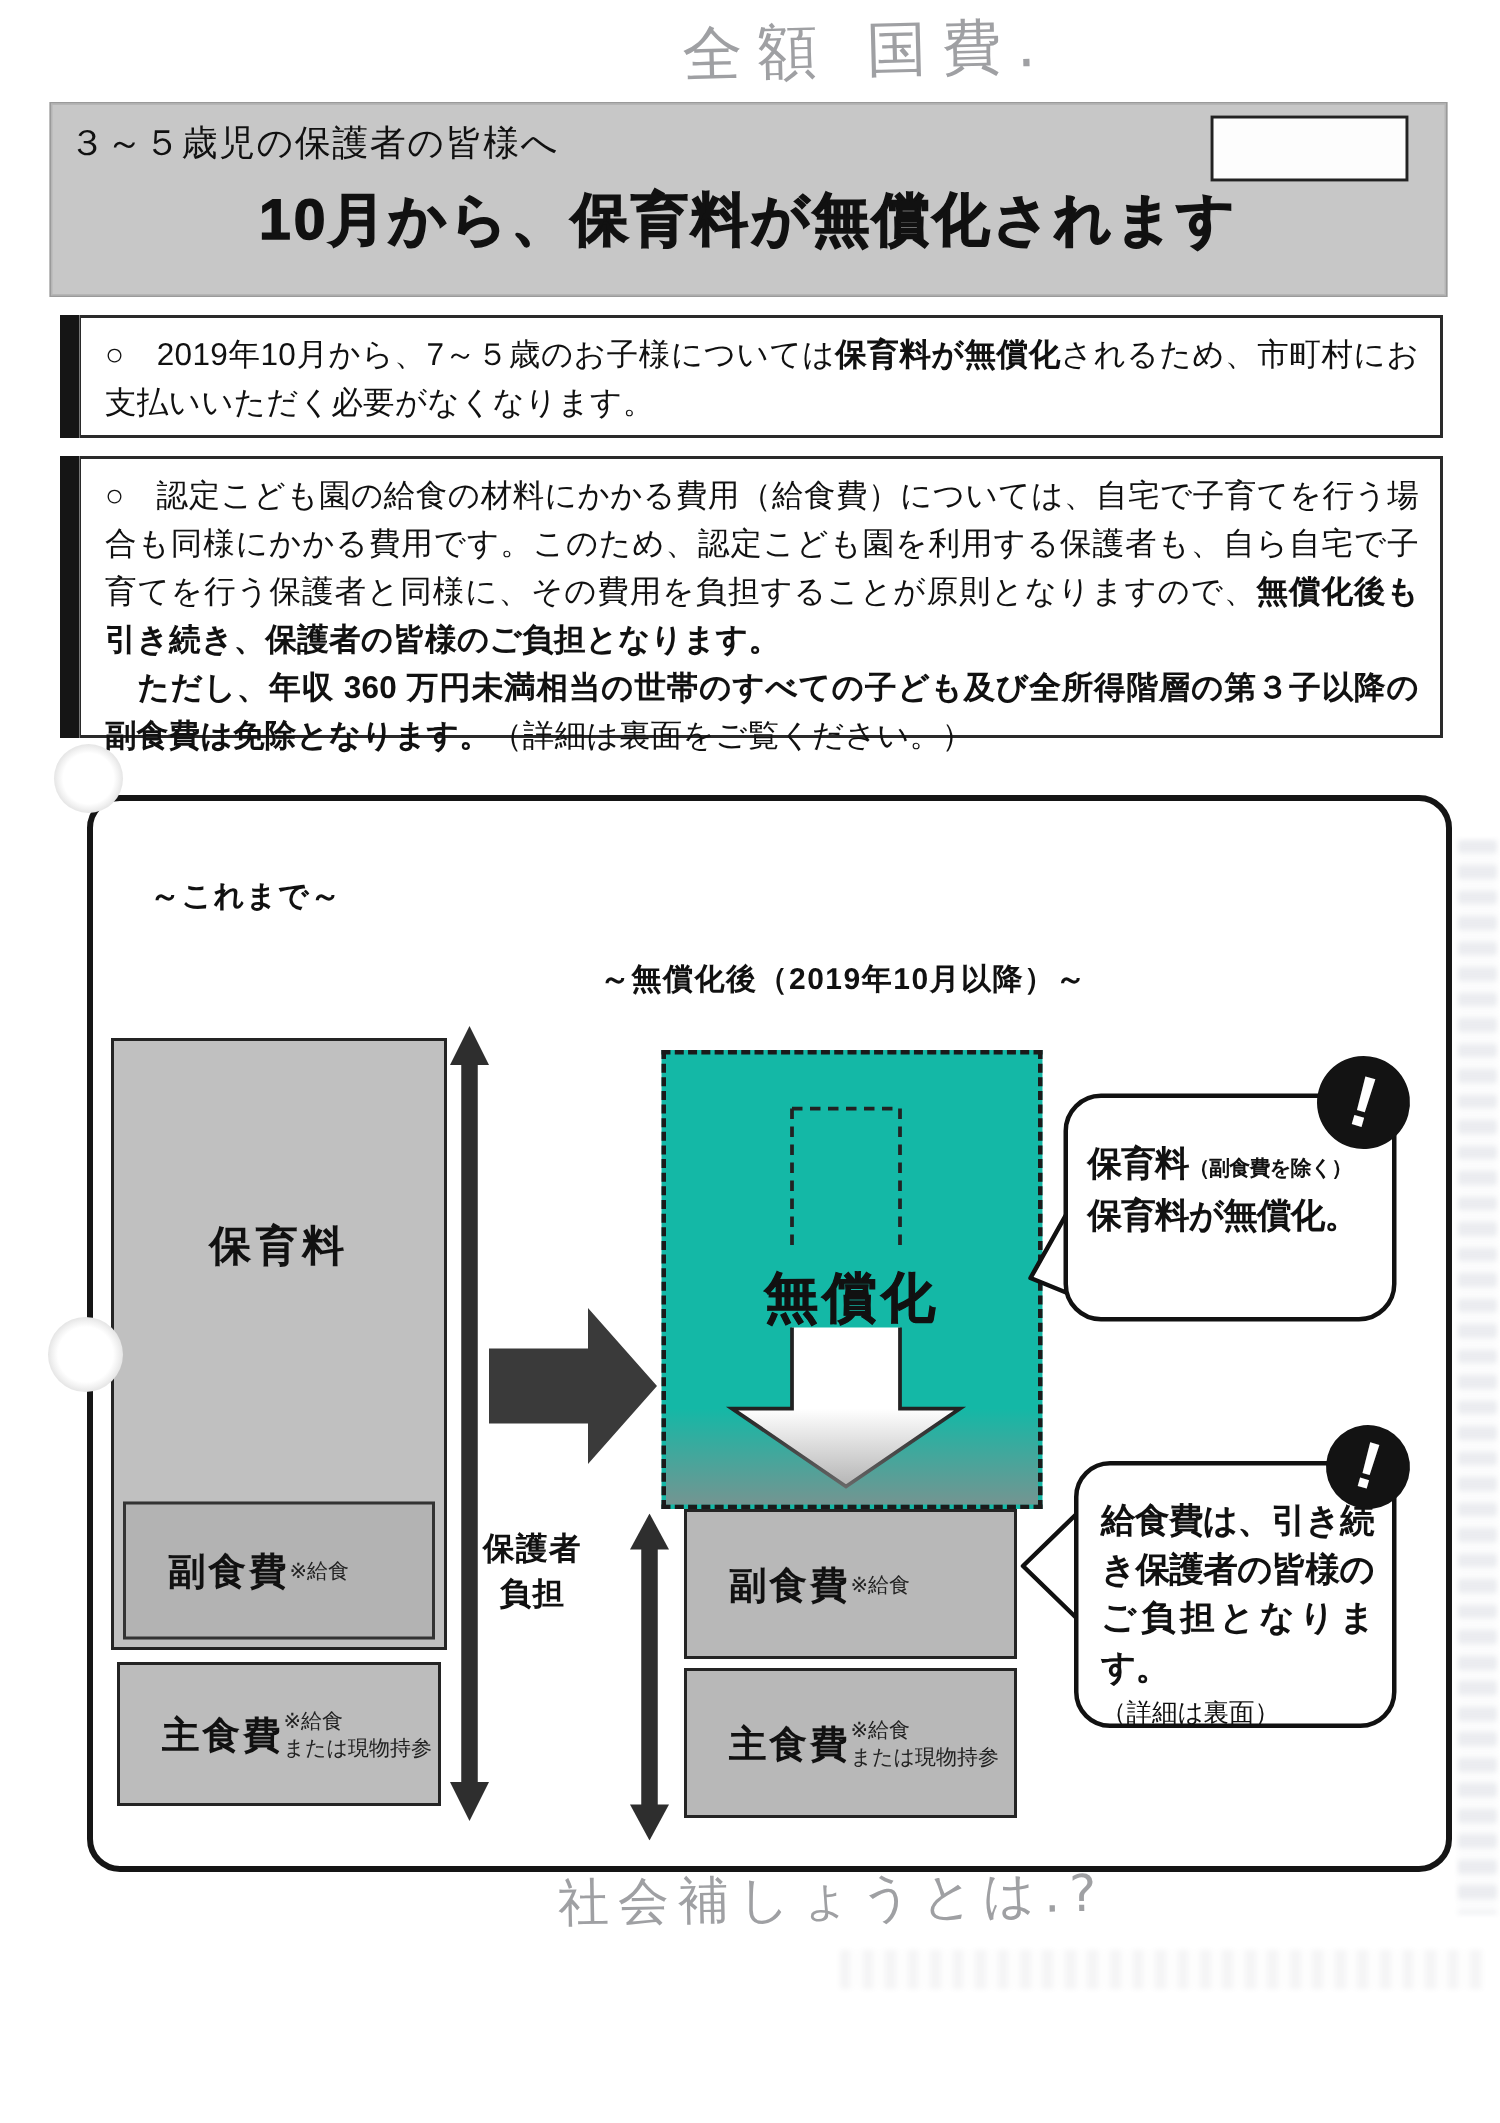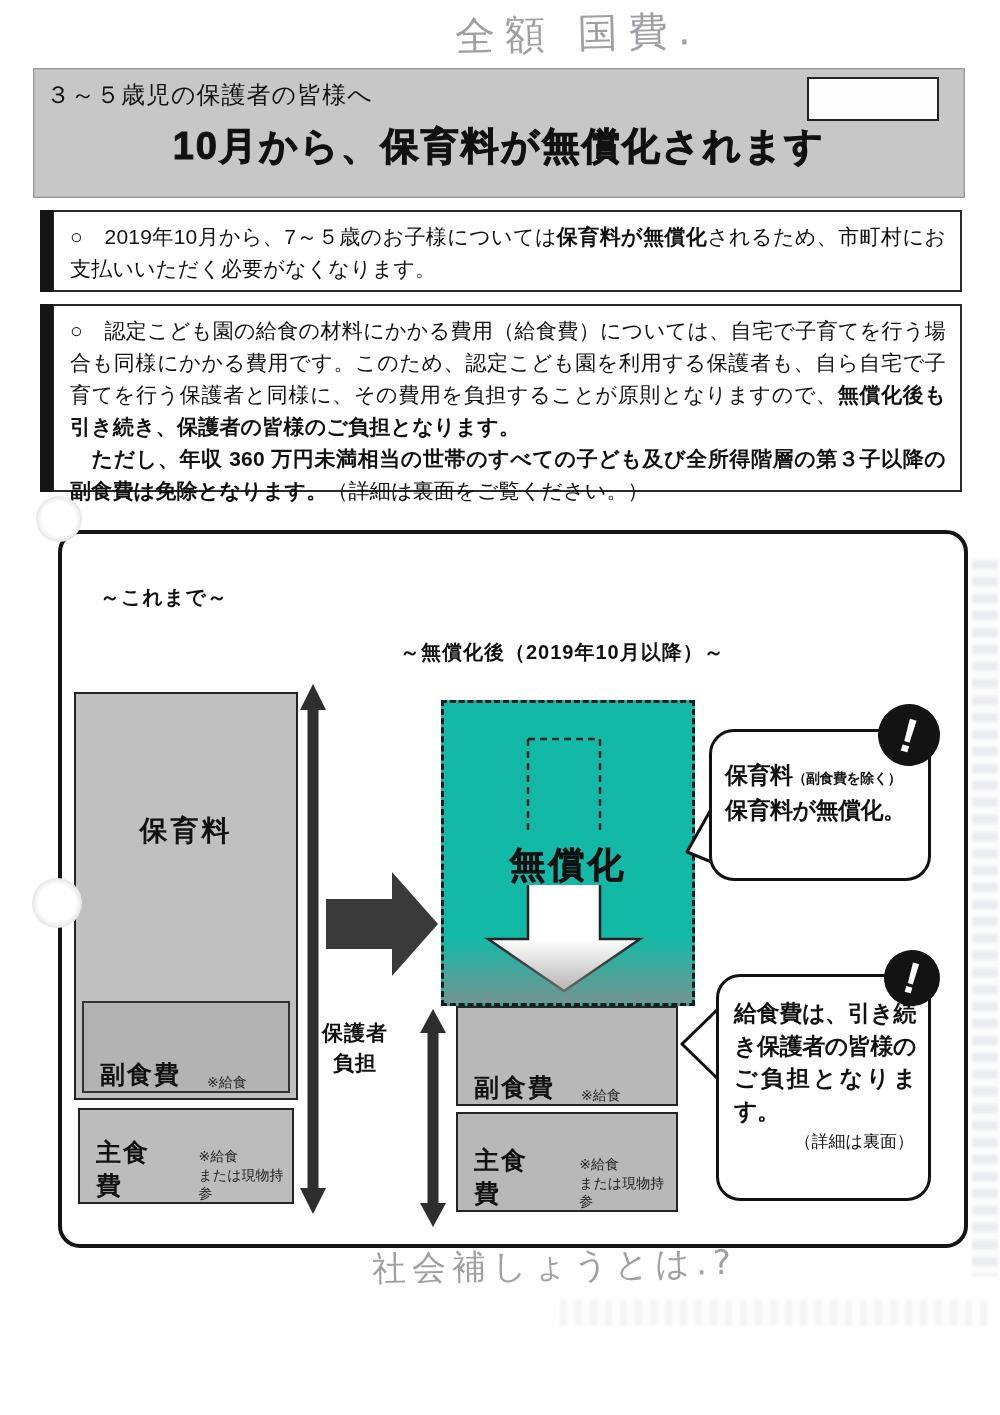--- a/index.html
+++ b/index.html
@@ -49,43 +49,43 @@
   }
   .dg-head{font-size:20px;font-weight:700;letter-spacing:1px;}
 
   .graybox{background:#bcbcbc;border:2px solid #242424;}
   .boxlabel{font-weight:700;letter-spacing:2px;}
   .boxnote{font-size:14px;font-weight:500;color:#222;white-space:pre-line;line-height:1.3;}
 
   .leftouter{left:12px;top:158px;width:220px;height:404px;background:#c0c0c0;border:2px solid #242424;}
   .hoikuryo{left:0;top:118px;width:100%;text-align:center;font-size:28px;font-weight:700;letter-spacing:3px;}
   .subnest{left:6px;right:6px;bottom:5px;height:88px;background:#b3b3b3;border:2px solid #333;}
-  .rowlab{display:flex;align-items:flex-end;height:100%;padding-left:16px;gap:26px;}
+  .rowlab{display:flex;align-items:center;height:100%;padding-left:28px;}
   .rowlab .boxlabel{font-size:25px;}
 
   .lstaple{left:16px;top:574px;width:212px;height:92px;}
   .rsub{left:394px;top:472px;width:218px;height:96px;background:#b8b8b8;}
   .rstaple{left:394px;top:578px;width:218px;height:96px;background:#b8b8b8;}
 
   .burden{left:250px;top:484px;width:86px;text-align:center;font-size:21px;font-weight:700;
           line-height:1.45;white-space:pre-line;letter-spacing:1px;}
 
   
   .dashedbox{left:379px;top:166px;width:248px;height:300px;border:3px dashed #1a1a1a;background:#14b8a6;}
   .dash-grad{left:0;right:0;bottom:0;height:64px;background:linear-gradient(to bottom,rgba(150,150,150,0),rgba(140,140,140,.8));}
   .mushoka{left:0;top:138px;width:100%;text-align:center;font-size:36px;font-weight:800;letter-spacing:3px;-webkit-text-stroke:.6px #111;}
 
   
   .bubble{background:#fff;border:3px solid #111;border-radius:24px;}
   .bubble1{left:647px;top:195px;width:222px;height:152px;padding:26px 0 0 13px;box-sizing:border-box;border-radius:25px;}
-  .bubble2{left:654px;top:440px;width:215px;height:227px;padding:20px 12px 0 15px;box-sizing:border-box;}
+  .bubble2{left:654px;top:440px;width:215px;height:178px;padding:20px 12px 0 15px;box-sizing:border-box;}
   .b1line{font-size:23px;font-weight:800;letter-spacing:-.5px;line-height:1.5;}
   .b1paren{font-size:14px;font-weight:700;}
   .b2text{font-size:23px;font-weight:800;letter-spacing:-.5px;line-height:1.42;text-align:justify;}
-  .b2note{font-size:17px;font-weight:500;text-align:right;margin-top:2px;padding-right:2px;}
+  .b2note{font-size:17px;font-weight:500;margin-top:2px;padding-right:2px;}
   .bang{
     border-radius:50%;background:#131313;color:#fff;display:flex;align-items:center;justify-content:center;
     font-weight:800;transform:rotate(16deg);z-index:6;
   }
   .bang1{left:816px;top:170px;width:62px;height:62px;font-size:48px;}
   .bang2{left:822px;top:416px;width:56px;height:56px;font-size:44px;}
 
   
   .hole{border-radius:50%;z-index:5;
     background:radial-gradient(circle,#ffffff 0 52%,#f2f2f2 62%,#dddddd 76%,rgba(255,255,255,0) 100%);}

